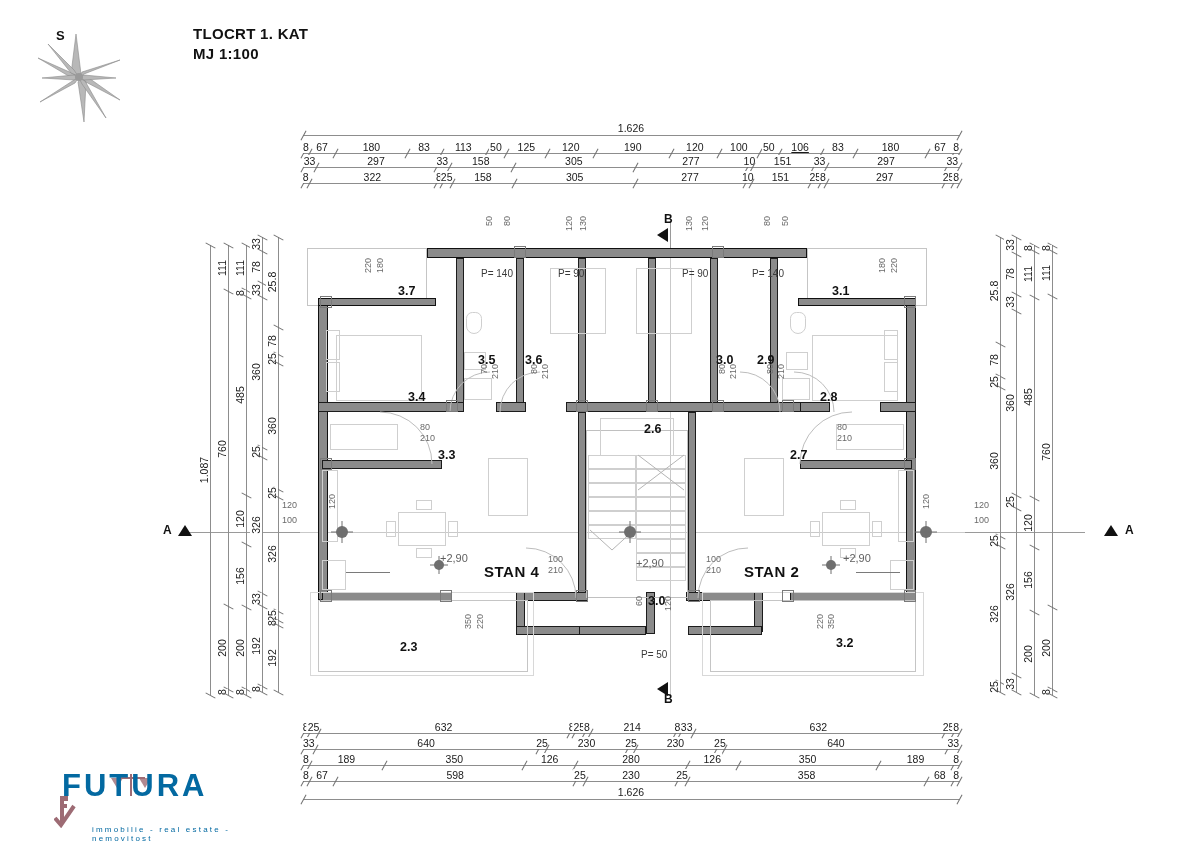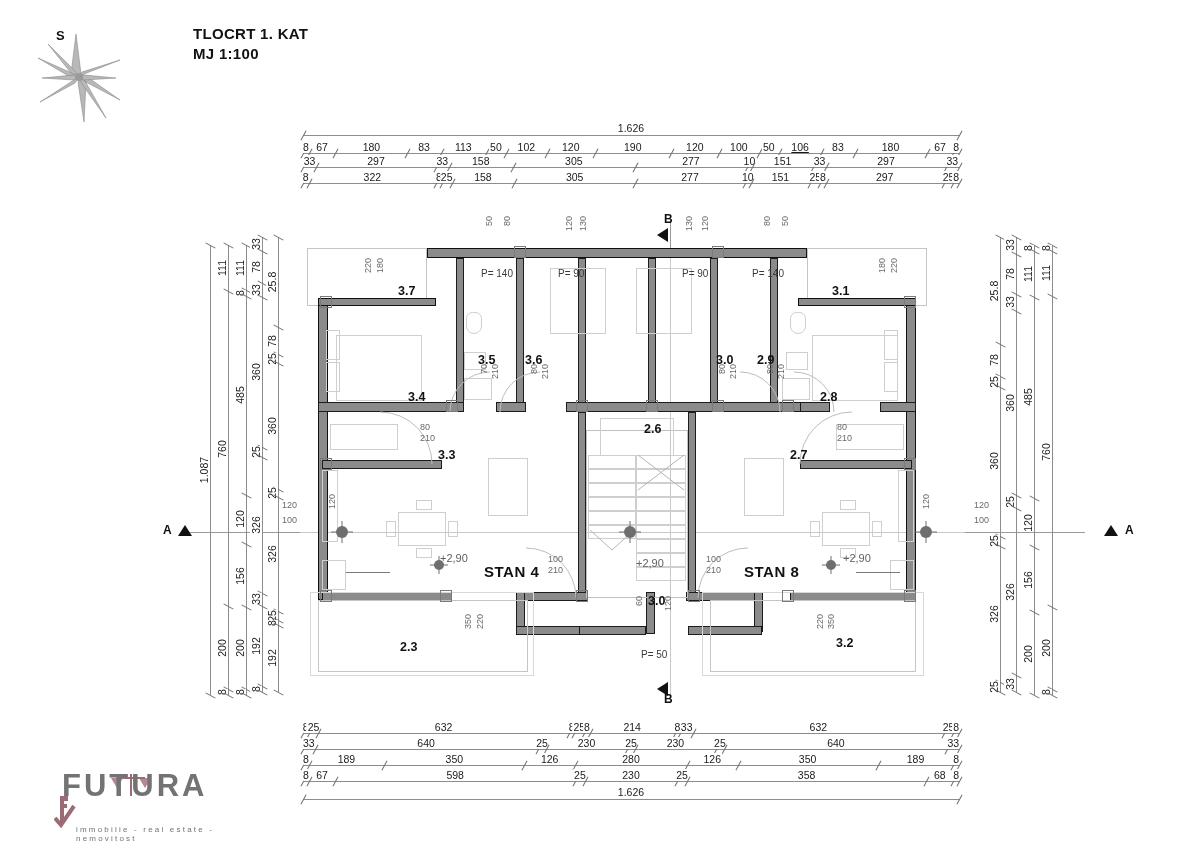--- a/index.html
+++ b/index.html
@@ -9,24 +9,24 @@
 
   
   #title-block{left:193px;top:24px;line-height:1.35;}
   #title-block div{font-weight:bold;font-size:15px;letter-spacing:.3px;}
 
   
   #compass{left:24px;top:22px;width:110px;height:110px;}
   #compass .lbl{position:absolute;left:32px;top:6px;font-size:13px;font-weight:bold;}
 
   
-  #logo{left:30px;top:768px;width:215px;height:72px;color:#737373;}
+  #logo{left:30px;top:768px;width:215px;height:72px;color:#0369a1;}
   #logo .l1{position:absolute;left:32px;top:0px;font-size:31px;font-weight:bold;letter-spacing:3px;}
   #logo .l2{position:absolute;left:46px;top:32px;font-size:21px;font-weight:bold;letter-spacing:5.5px;}
-  #logo .l3{position:absolute;left:46px;top:57px;font-size:8px;letter-spacing:2.2px;}
+  #logo .l3{position:absolute;left:62px;top:57px;font-size:8px;letter-spacing:2.2px;}
   #logo .key{position:absolute;left:24px;top:26px;width:28px;height:34px;}
   #logo .scale{position:absolute;left:78px;top:4px;width:46px;height:26px;}
 
   
   .dimrow{position:absolute;height:14px;}
   .dimline{position:absolute;left:0;top:7px;height:1px;width:100%;background:#8d8d8d;}
   .tick{position:absolute;top:2px;width:1px;height:11px;background:#6f6f6f;
         transform:rotate(28deg);}
   .dtxt{position:absolute;top:-5px;font-size:10.5px;color:#1a1a1a;
         transform:translateX(-50%);white-space:nowrap;background:#fff;padding:0 1px;}
@@ -307,21 +307,21 @@
   <span class="roomno" style="left:716px;top:353px;">3.0</span>
   <span class="roomno" style="left:757px;top:353px;">2.9</span>
   <span class="roomno" style="left:820px;top:390px;">2.8</span>
   <span class="roomno" style="left:790px;top:448px;">2.7</span>
   <span class="roomno" style="left:644px;top:422px;">2.6</span>
   <span class="roomno" style="left:648px;top:594px;">3.0</span>
   <span class="roomno" style="left:832px;top:284px;">3.1</span>
   <span class="roomno" style="left:836px;top:636px;">3.2</span>
 
   <span class="stan" style="left:484px;top:563px;">STAN 4</span>
-  <span class="stan" style="left:744px;top:563px;">STAN 8</span>
+  <span class="stan" style="left:744px;top:563px;">STAN 2</span>
   <span class="elev" style="left:440px;top:552px;">+2,90</span>
   <span class="elev" style="left:636px;top:557px;">+2,90</span>
   <span class="elev" style="left:843px;top:552px;">+2,90</span>
 
   <span class="plab" style="left:481px;top:268px;">P= 140</span>
   <span class="plab" style="left:558px;top:268px;">P= 90</span>
   <span class="plab" style="left:682px;top:268px;">P= 90</span>
   <span class="plab" style="left:752px;top:268px;">P= 140</span>
   <span class="plab" style="left:641px;top:649px;">P= 50</span>
 
@@ -384,21 +384,21 @@
       <span class="dtxt" style="left: 19.0116px;">67</span>
       <div class="tick" style="left: 32.4198px;"></div>
       <span class="dtxt" style="left: 68.4417px;">180</span>
       <div class="tick" style="left: 104.464px;"></div>
       <span class="dtxt" style="left: 121.074px;">83</span>
       <div class="tick" style="left: 137.684px;"></div>
       <span class="dtxt" style="left: 160.298px;">113</span>
       <div class="tick" style="left: 182.912px;"></div>
       <span class="dtxt" style="left: 192.918px;">50</span>
       <div class="tick" style="left: 202.924px;"></div>
-      <span class="dtxt" style="left: 223.336px;">102</span>
+      <span class="dtxt" style="left: 223.336px;">125</span>
       <div class="tick" style="left: 243.749px;"></div>
       <span class="dtxt" style="left: 267.763px;">120</span>
       <div class="tick" style="left: 291.778px;"></div>
       <span class="dtxt" style="left: 329.801px;">190</span>
       <div class="tick" style="left: 367.824px;"></div>
       <span class="dtxt" style="left: 391.839px;">120</span>
       <div class="tick" style="left: 415.854px;"></div>
       <span class="dtxt" style="left: 435.866px;">100</span>
       <div class="tick" style="left: 455.878px;"></div>
       <span class="dtxt" style="left: 465.884px;">50</span>

